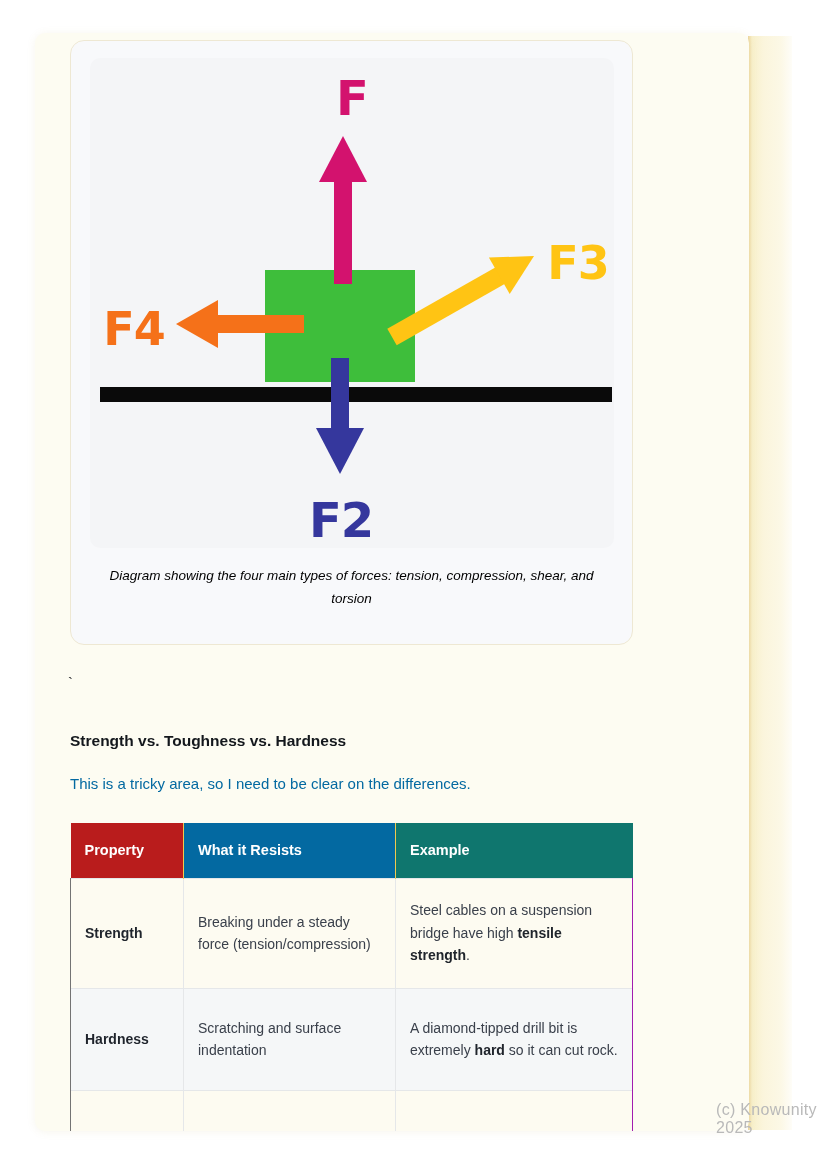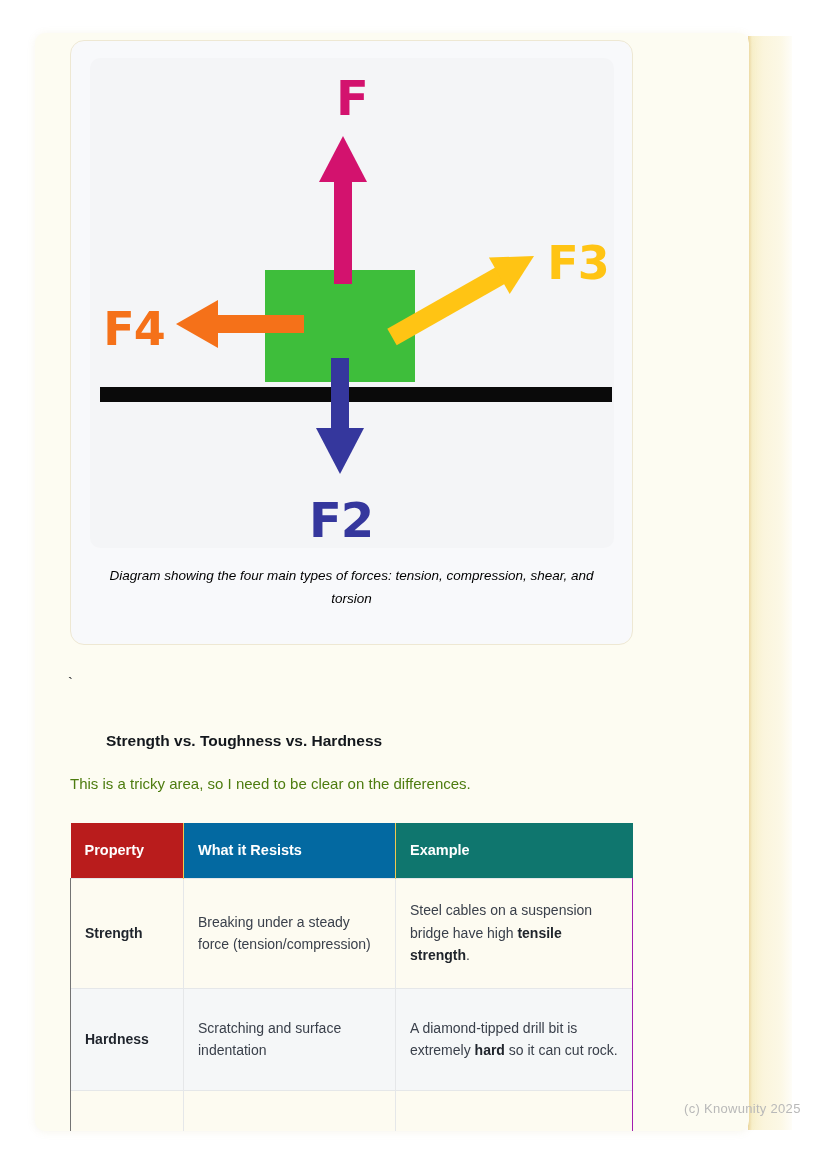--- a/index.html
+++ b/index.html
@@ -35,22 +35,22 @@
     font-weight:800; letter-spacing:-1px;
   }
   .caption {
     position:absolute; top:524px; left:38px; right:38px;
     text-align:center; font-style:italic; font-size:13.5px;
     line-height:1.7; color:#000000;
   }
 
   
   .stray   { position:absolute; left:33px; top:641px; font-size:15px; color:#15181d; }
-  .heading { position:absolute; left:35px; top:699px; font-size:15.5px; font-weight:700; color:#13171C;margin-left:36px; }
-  .intro   { position:absolute; left:35px; top:742px; font-size:15px;  color:#4d7c0f; }
+  .heading { position:absolute; left:35px; top:699px; font-size:15.5px; font-weight:700; color:#13171C; }
+  .intro   { position:absolute; left:35px; top:742px; font-size:15px;  color:#0369a1; }
 
   
   table.props {
     position:absolute; left:35px; top:790px; width:562px;
     border-collapse:collapse; table-layout:fixed; font-size:14px;
   }
   table.props th {
     height:55px; text-align:left; padding:0 14px;
     color:#FFFFFF; font-weight:700; font-size:14.5px;
   }
@@ -63,22 +63,22 @@
   table.props td:first-child { border-left:1px solid #737373; }
   table.props td:last-child  { border-right:1px solid #a21caf; }
   tbody tr:nth-child(odd)  td { background:#FDFBF1; }
   tbody tr:nth-child(even) td { background:#F5F7F8; }
   td.col-prop span { font-weight:700; color:#1F242C; }
   tr.r1 { height:110px; } tr.r2 { height:102px;margin-left:32px; } tr.r3 { height:110px; }
   .bold { font-weight:700; color:#20252C; }
 
   
   .watermark {
-    position:absolute; left:684px; top:1101px;
-    font-size:13px; color:#B9B9B9; letter-spacing:0.3px;
+    position:absolute; left:716px; top:1101px;
+    font-size:16px; color:#B9B9B9; letter-spacing:0.3px;
   }
 </style>
 </head>
 <body>
 
 <div class="side-strip"></div>
 
 <div class="page">
 
   <div class="card">

